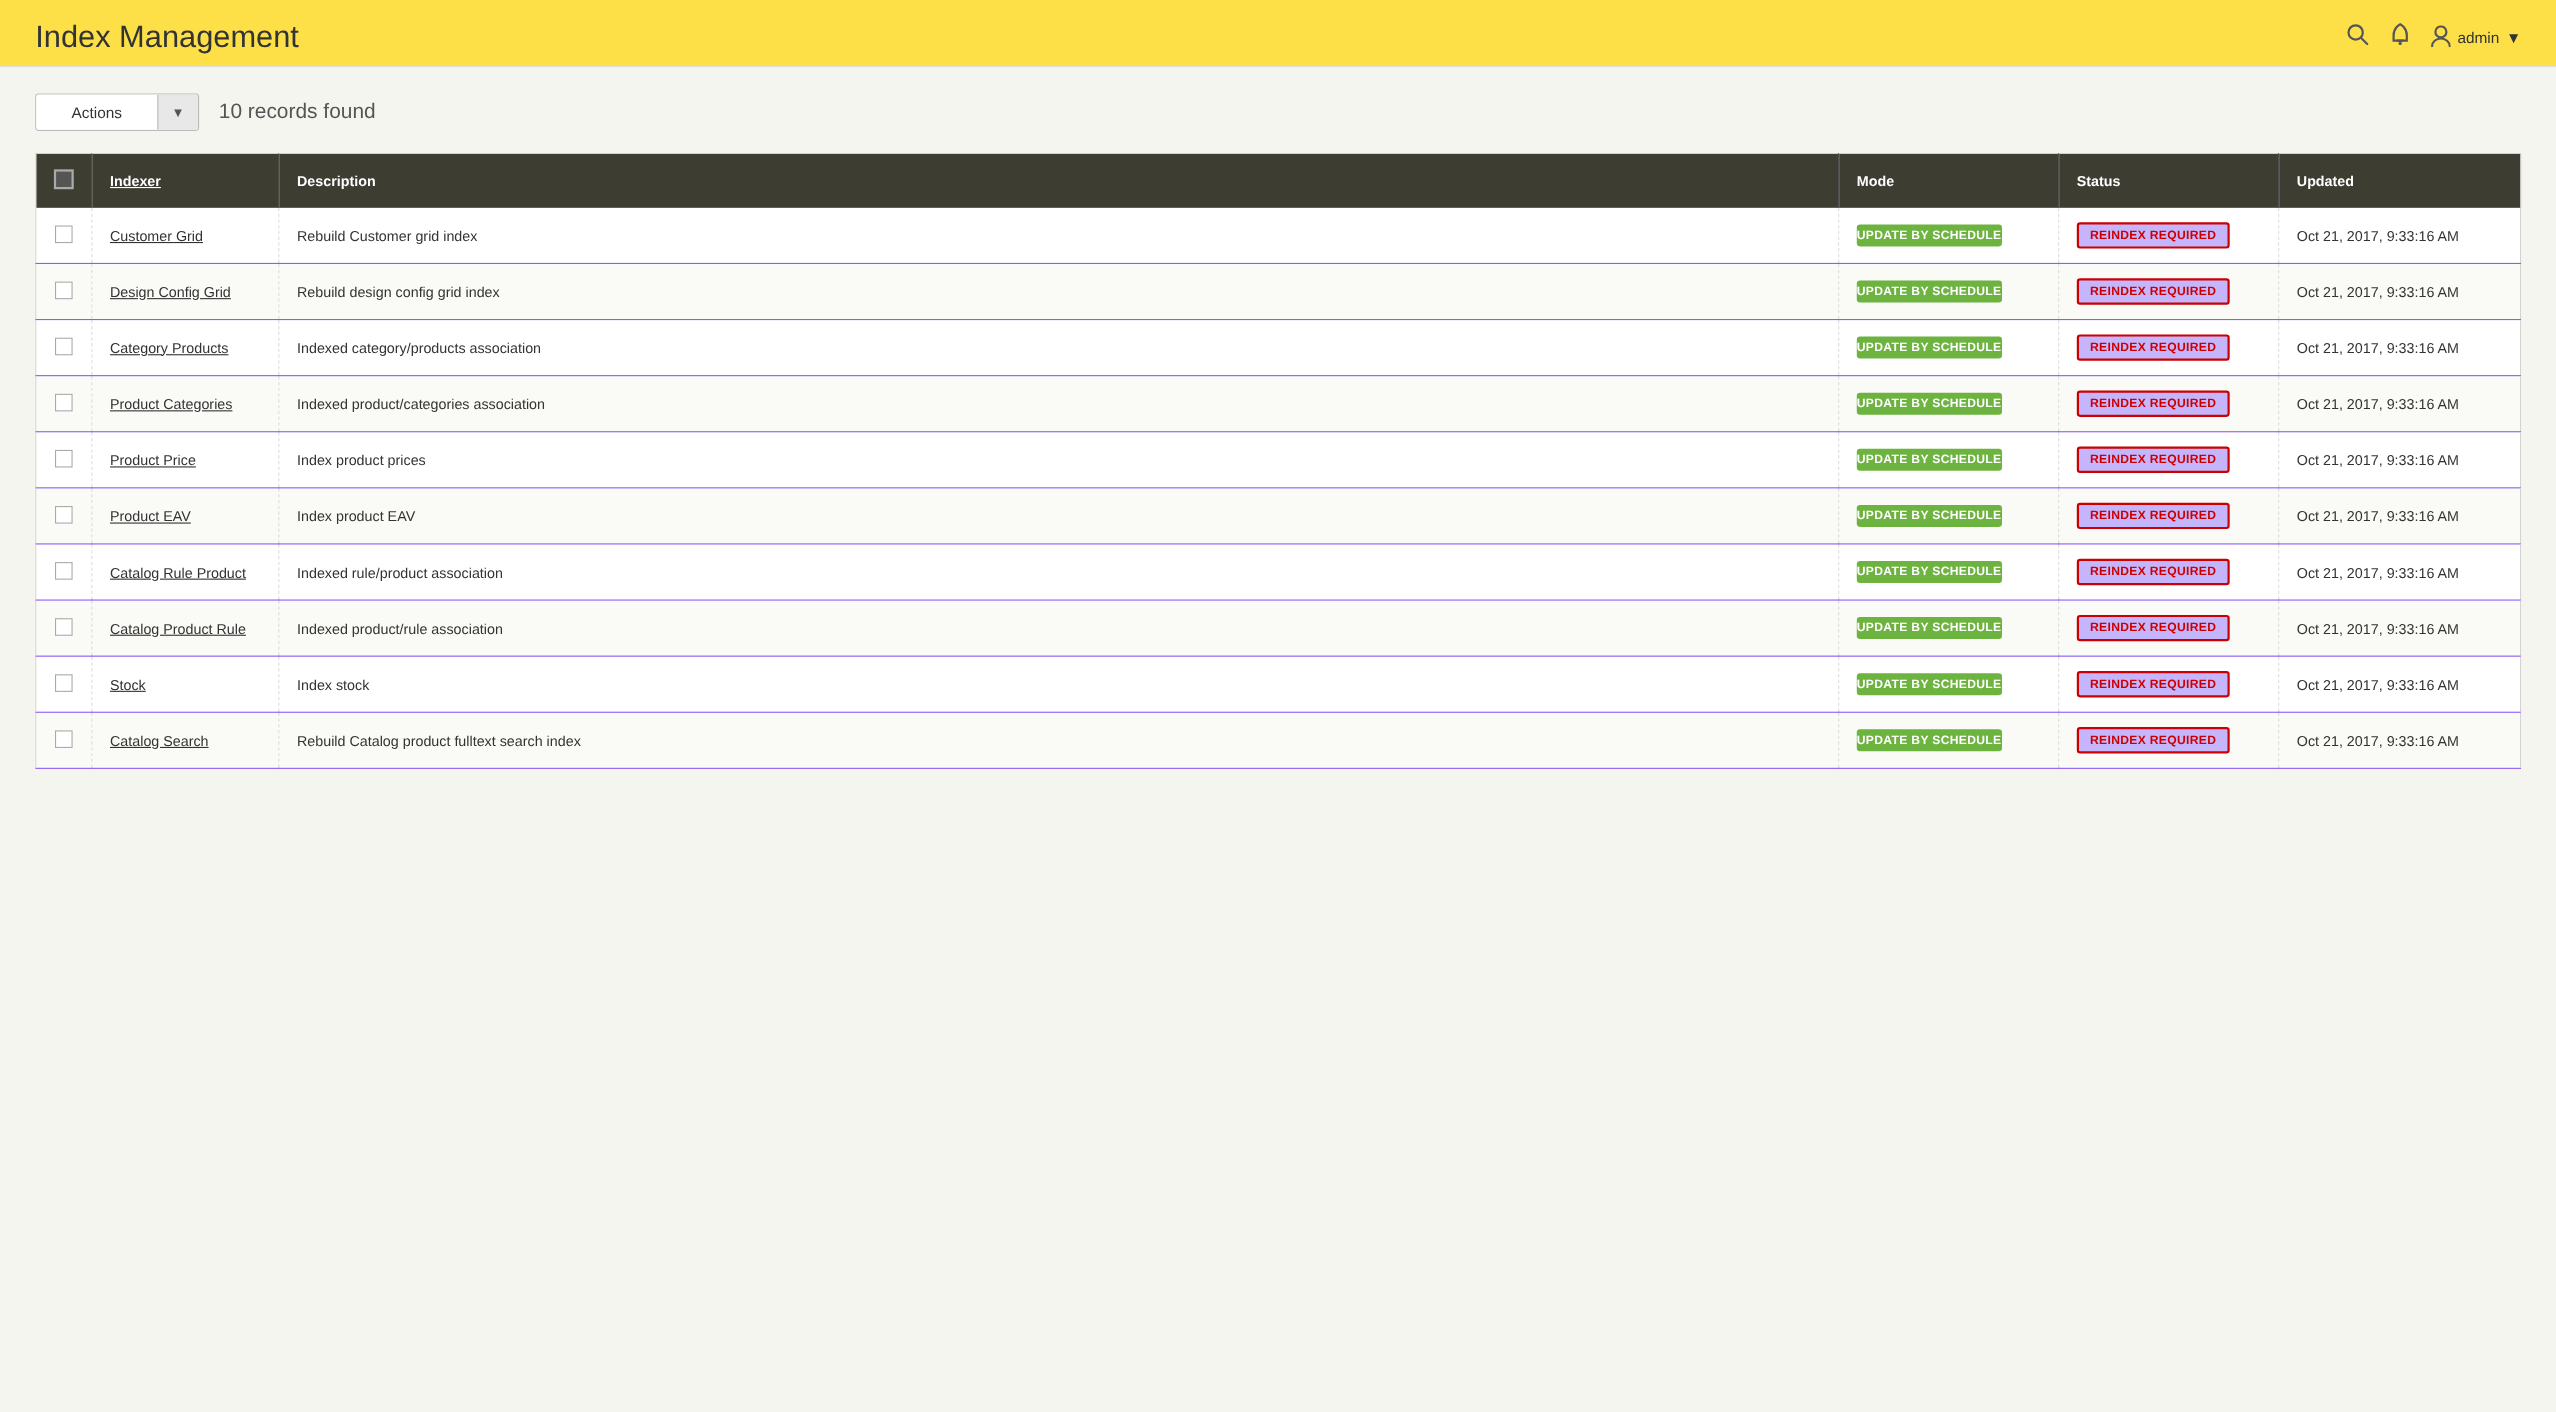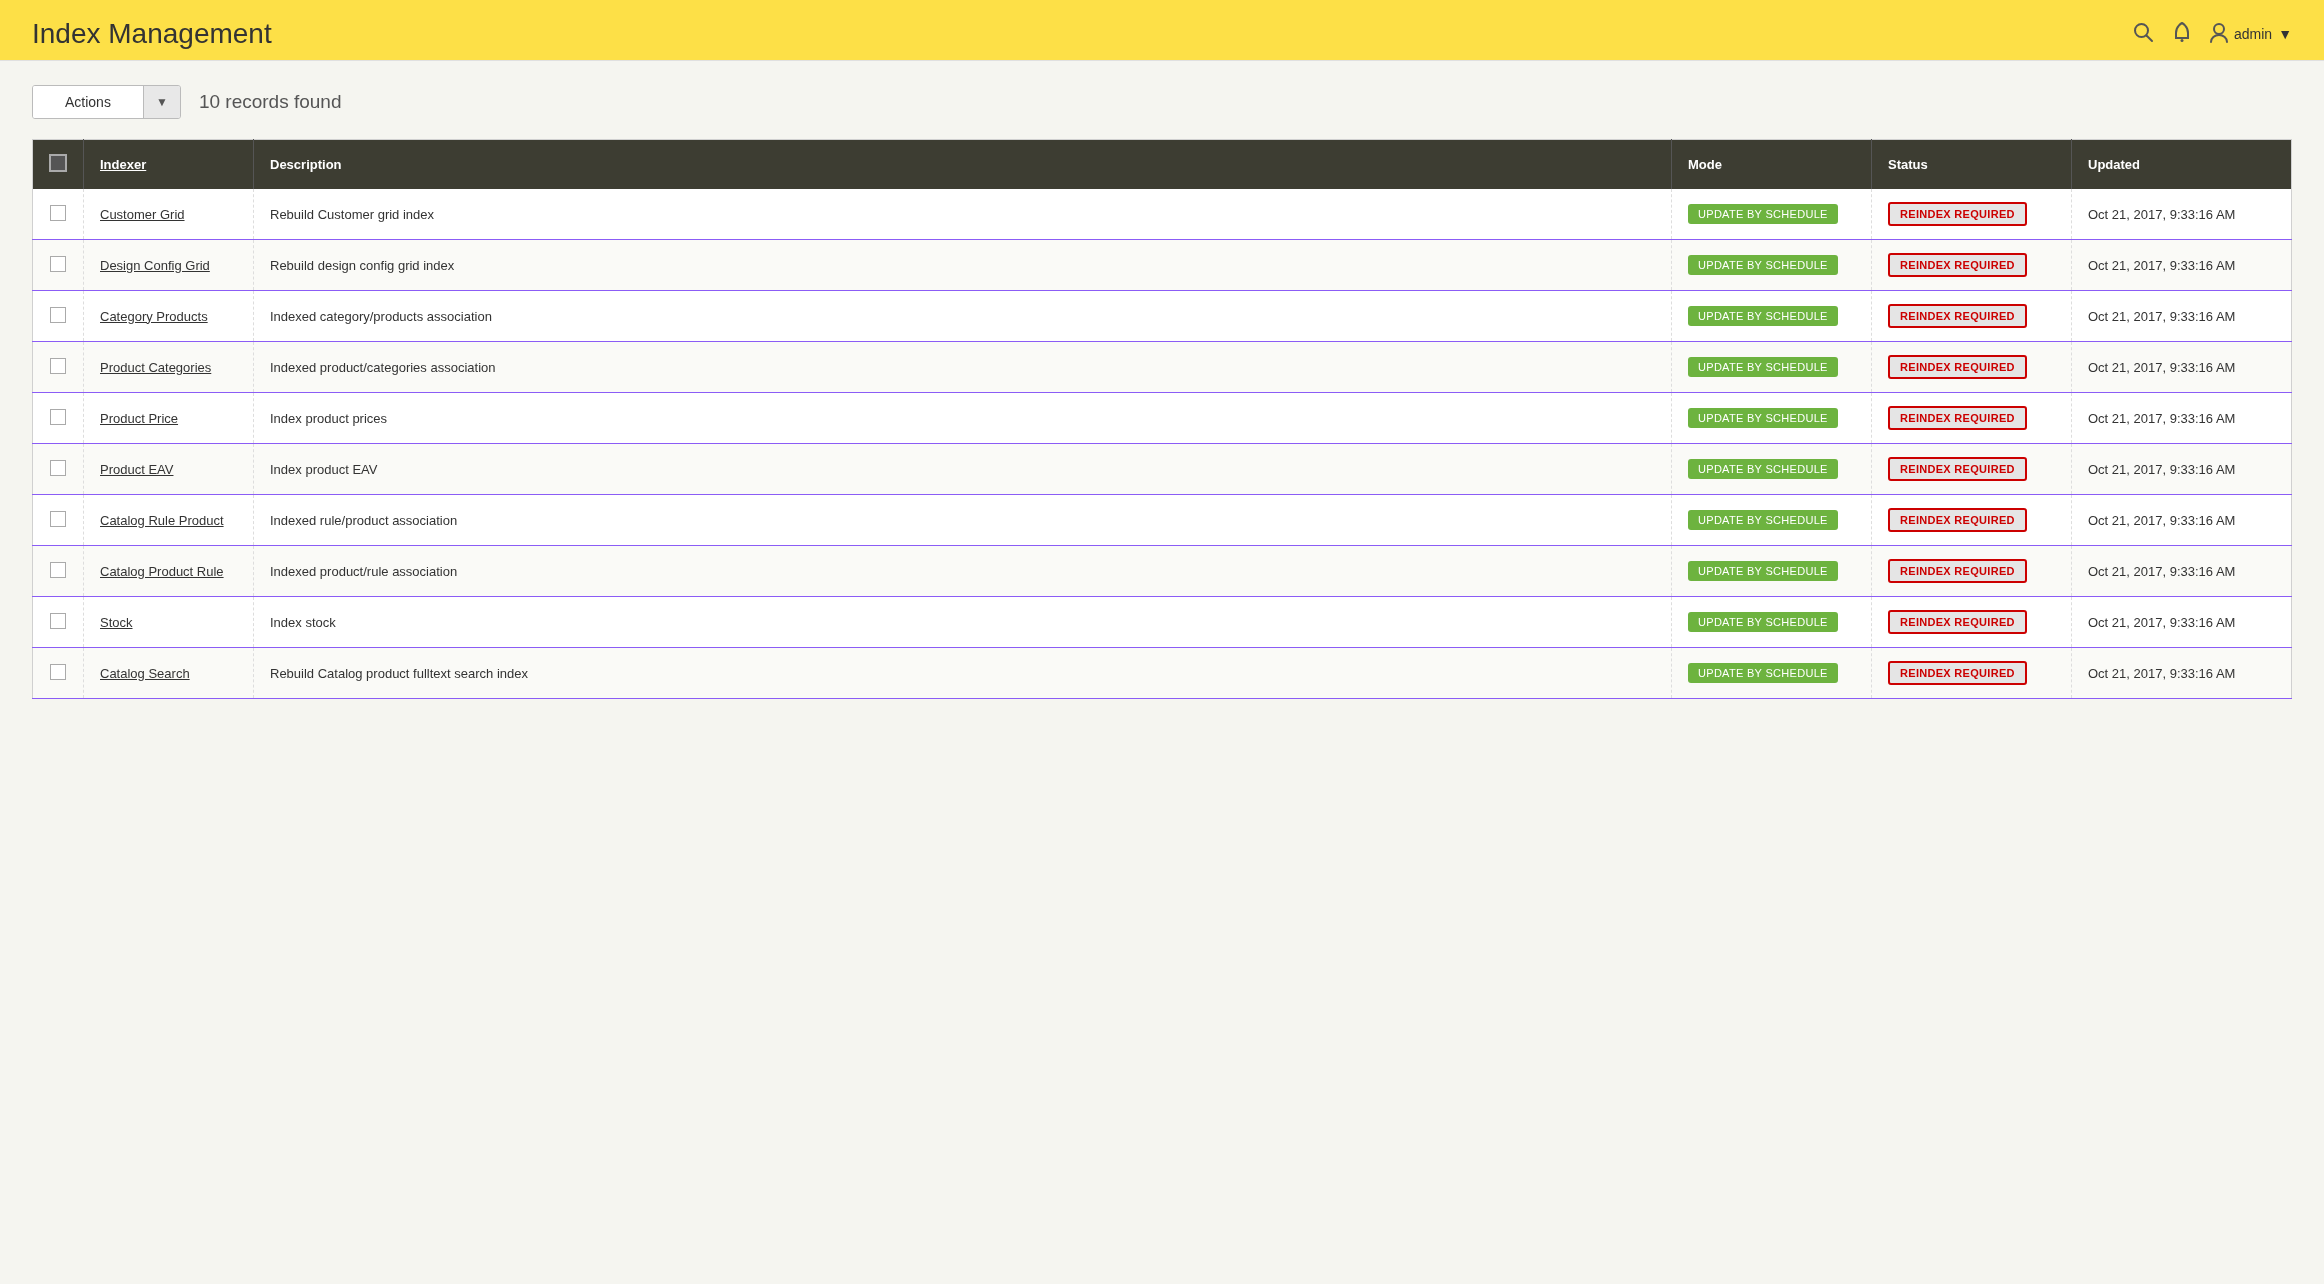--- a/index.html
+++ b/index.html
@@ -144,29 +144,29 @@
       border: 1px solid #aaa;
       background: #fff;
       display: inline-block;
       cursor: pointer;
     }
     .badge-green {
       display: inline-block;
       background: #6db33f;
       color: #fff;
       font-size: 11px;
-      font-weight: 400;
-      padding: 4px 10px;
+      font-weight: 700;
+      padding: 4px 0;
       border-radius: 3px;
       letter-spacing: 0.3px;
       white-space: nowrap;
     }
     .badge-red {
       display: inline-block;
-      background: #e5e5e5;
+      background: #c4b5fd;
       color: #cc0000;
       font-size: 11px;
       font-weight: 700;
       padding: 4px 10px;
       border-radius: 3px;
       border: 2px solid #cc0000;
       letter-spacing: 0.3px;
       white-space: nowrap;
     }
     .col-indexer { width: 170px; text-decoration: underline; }

